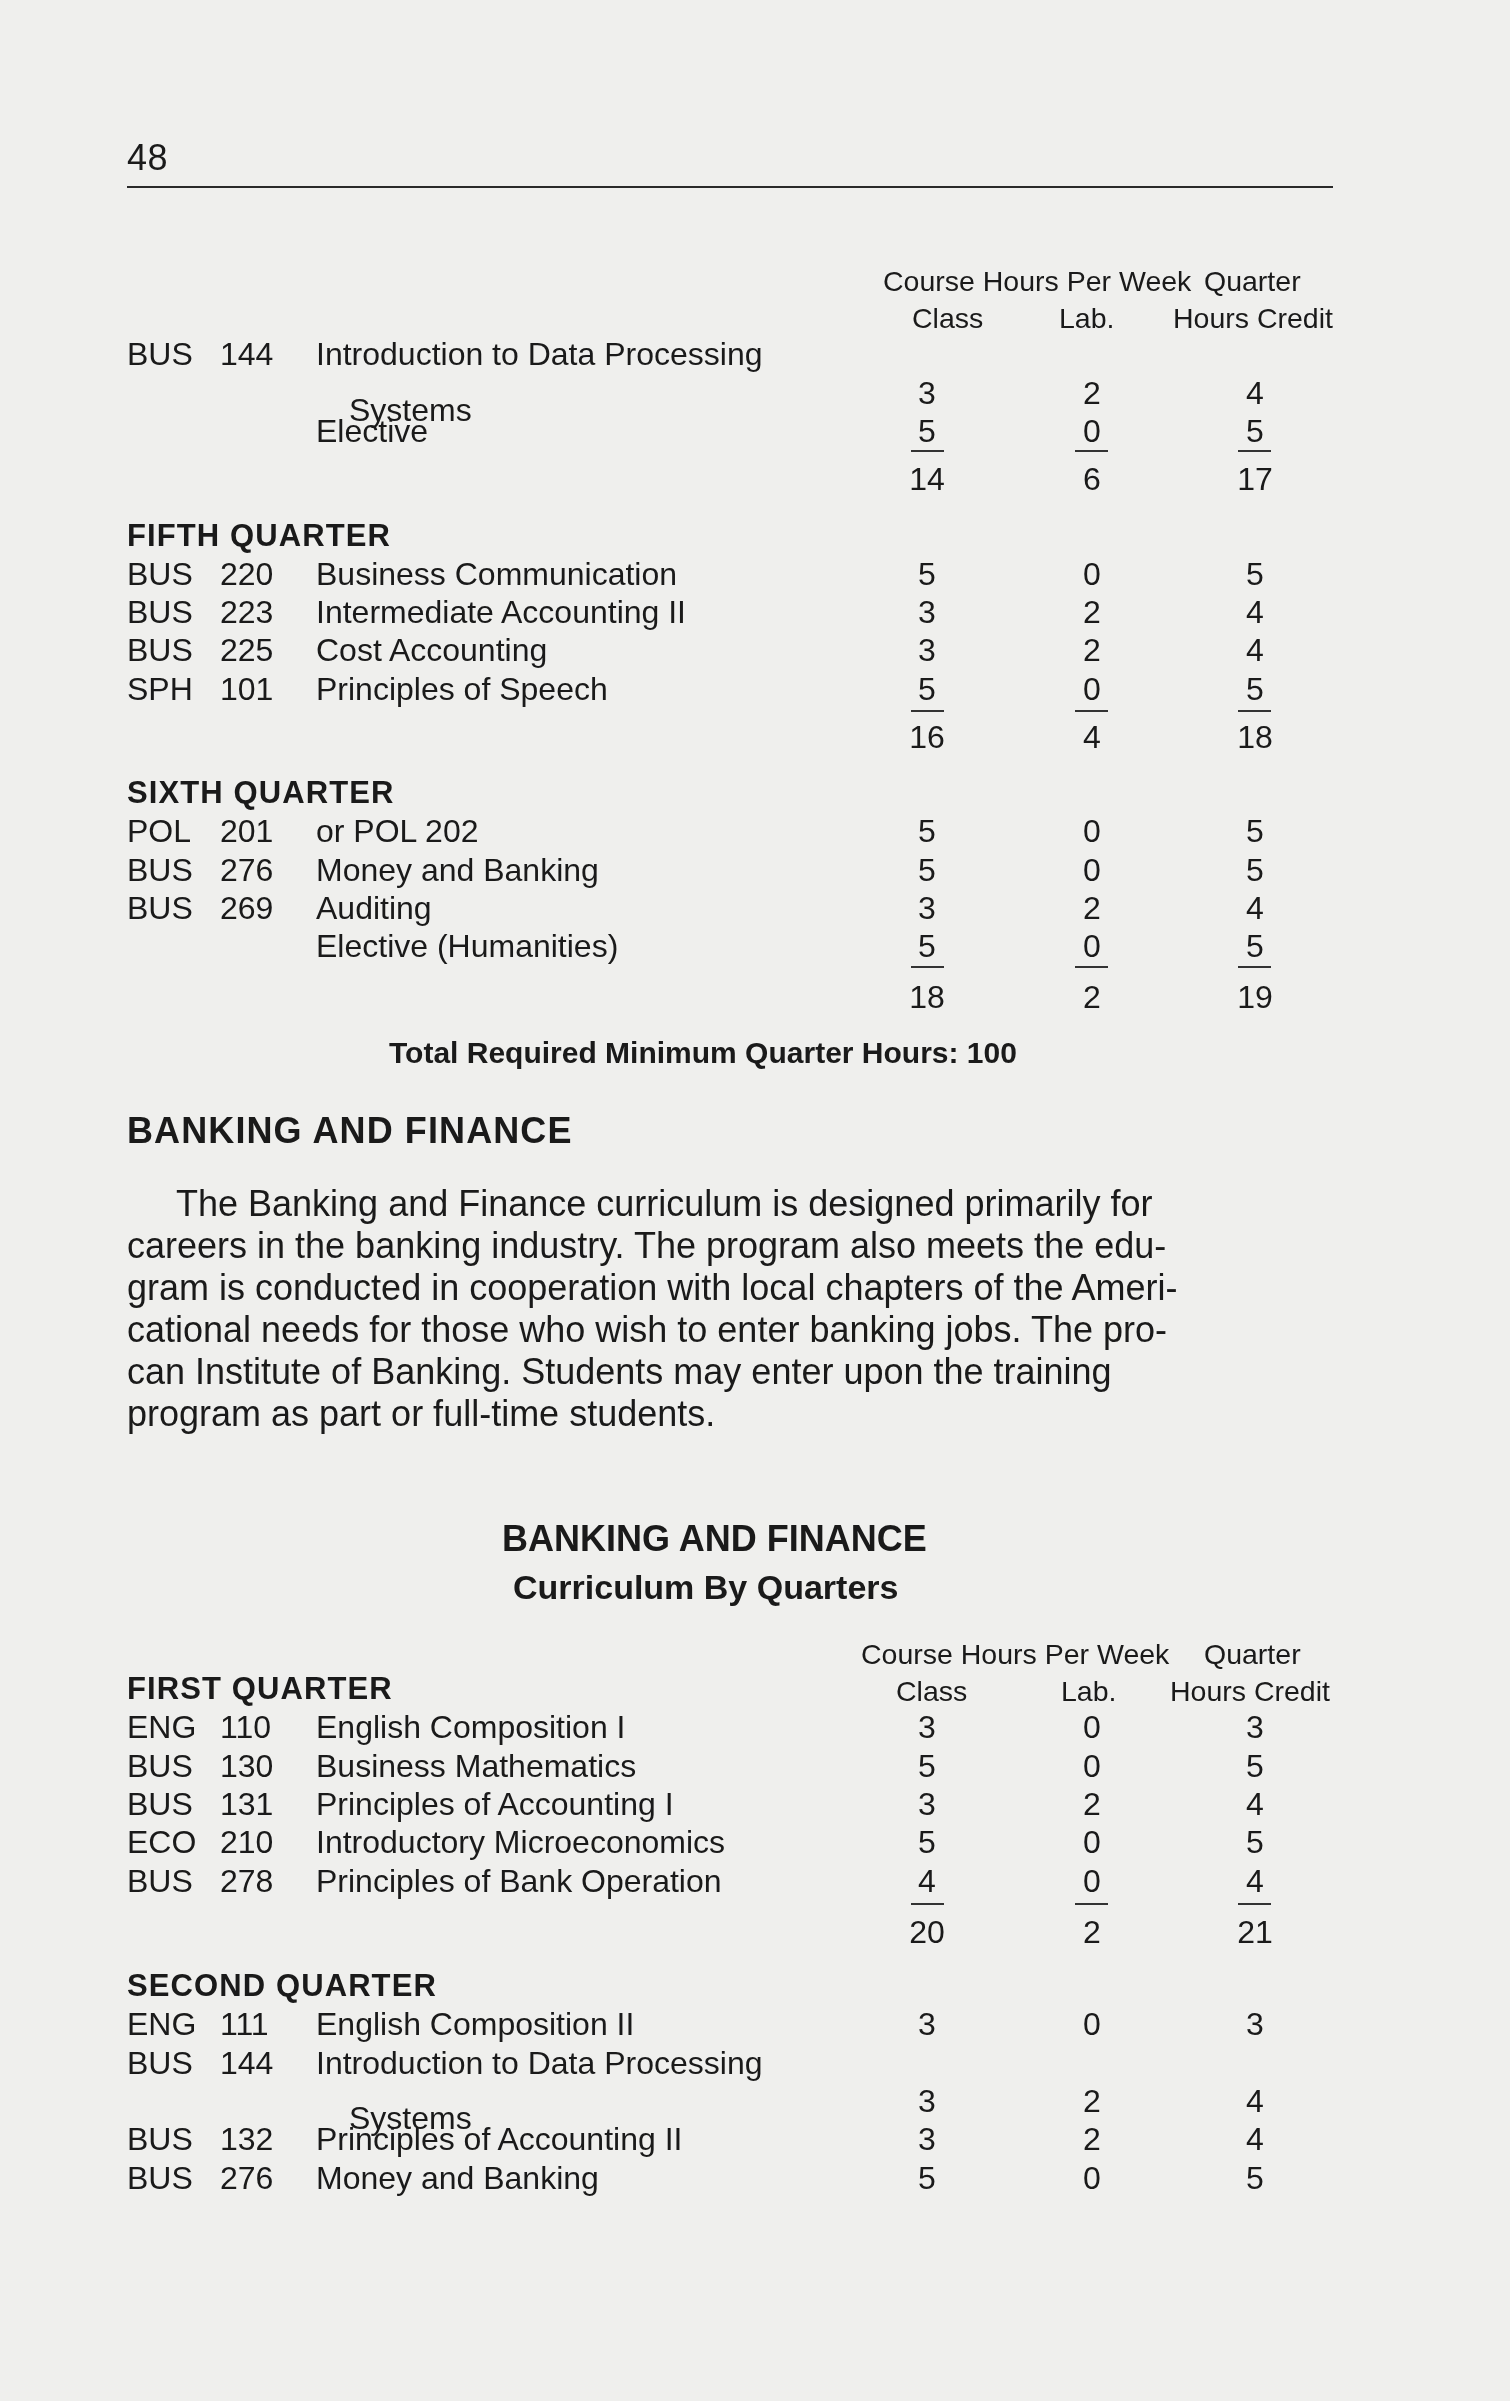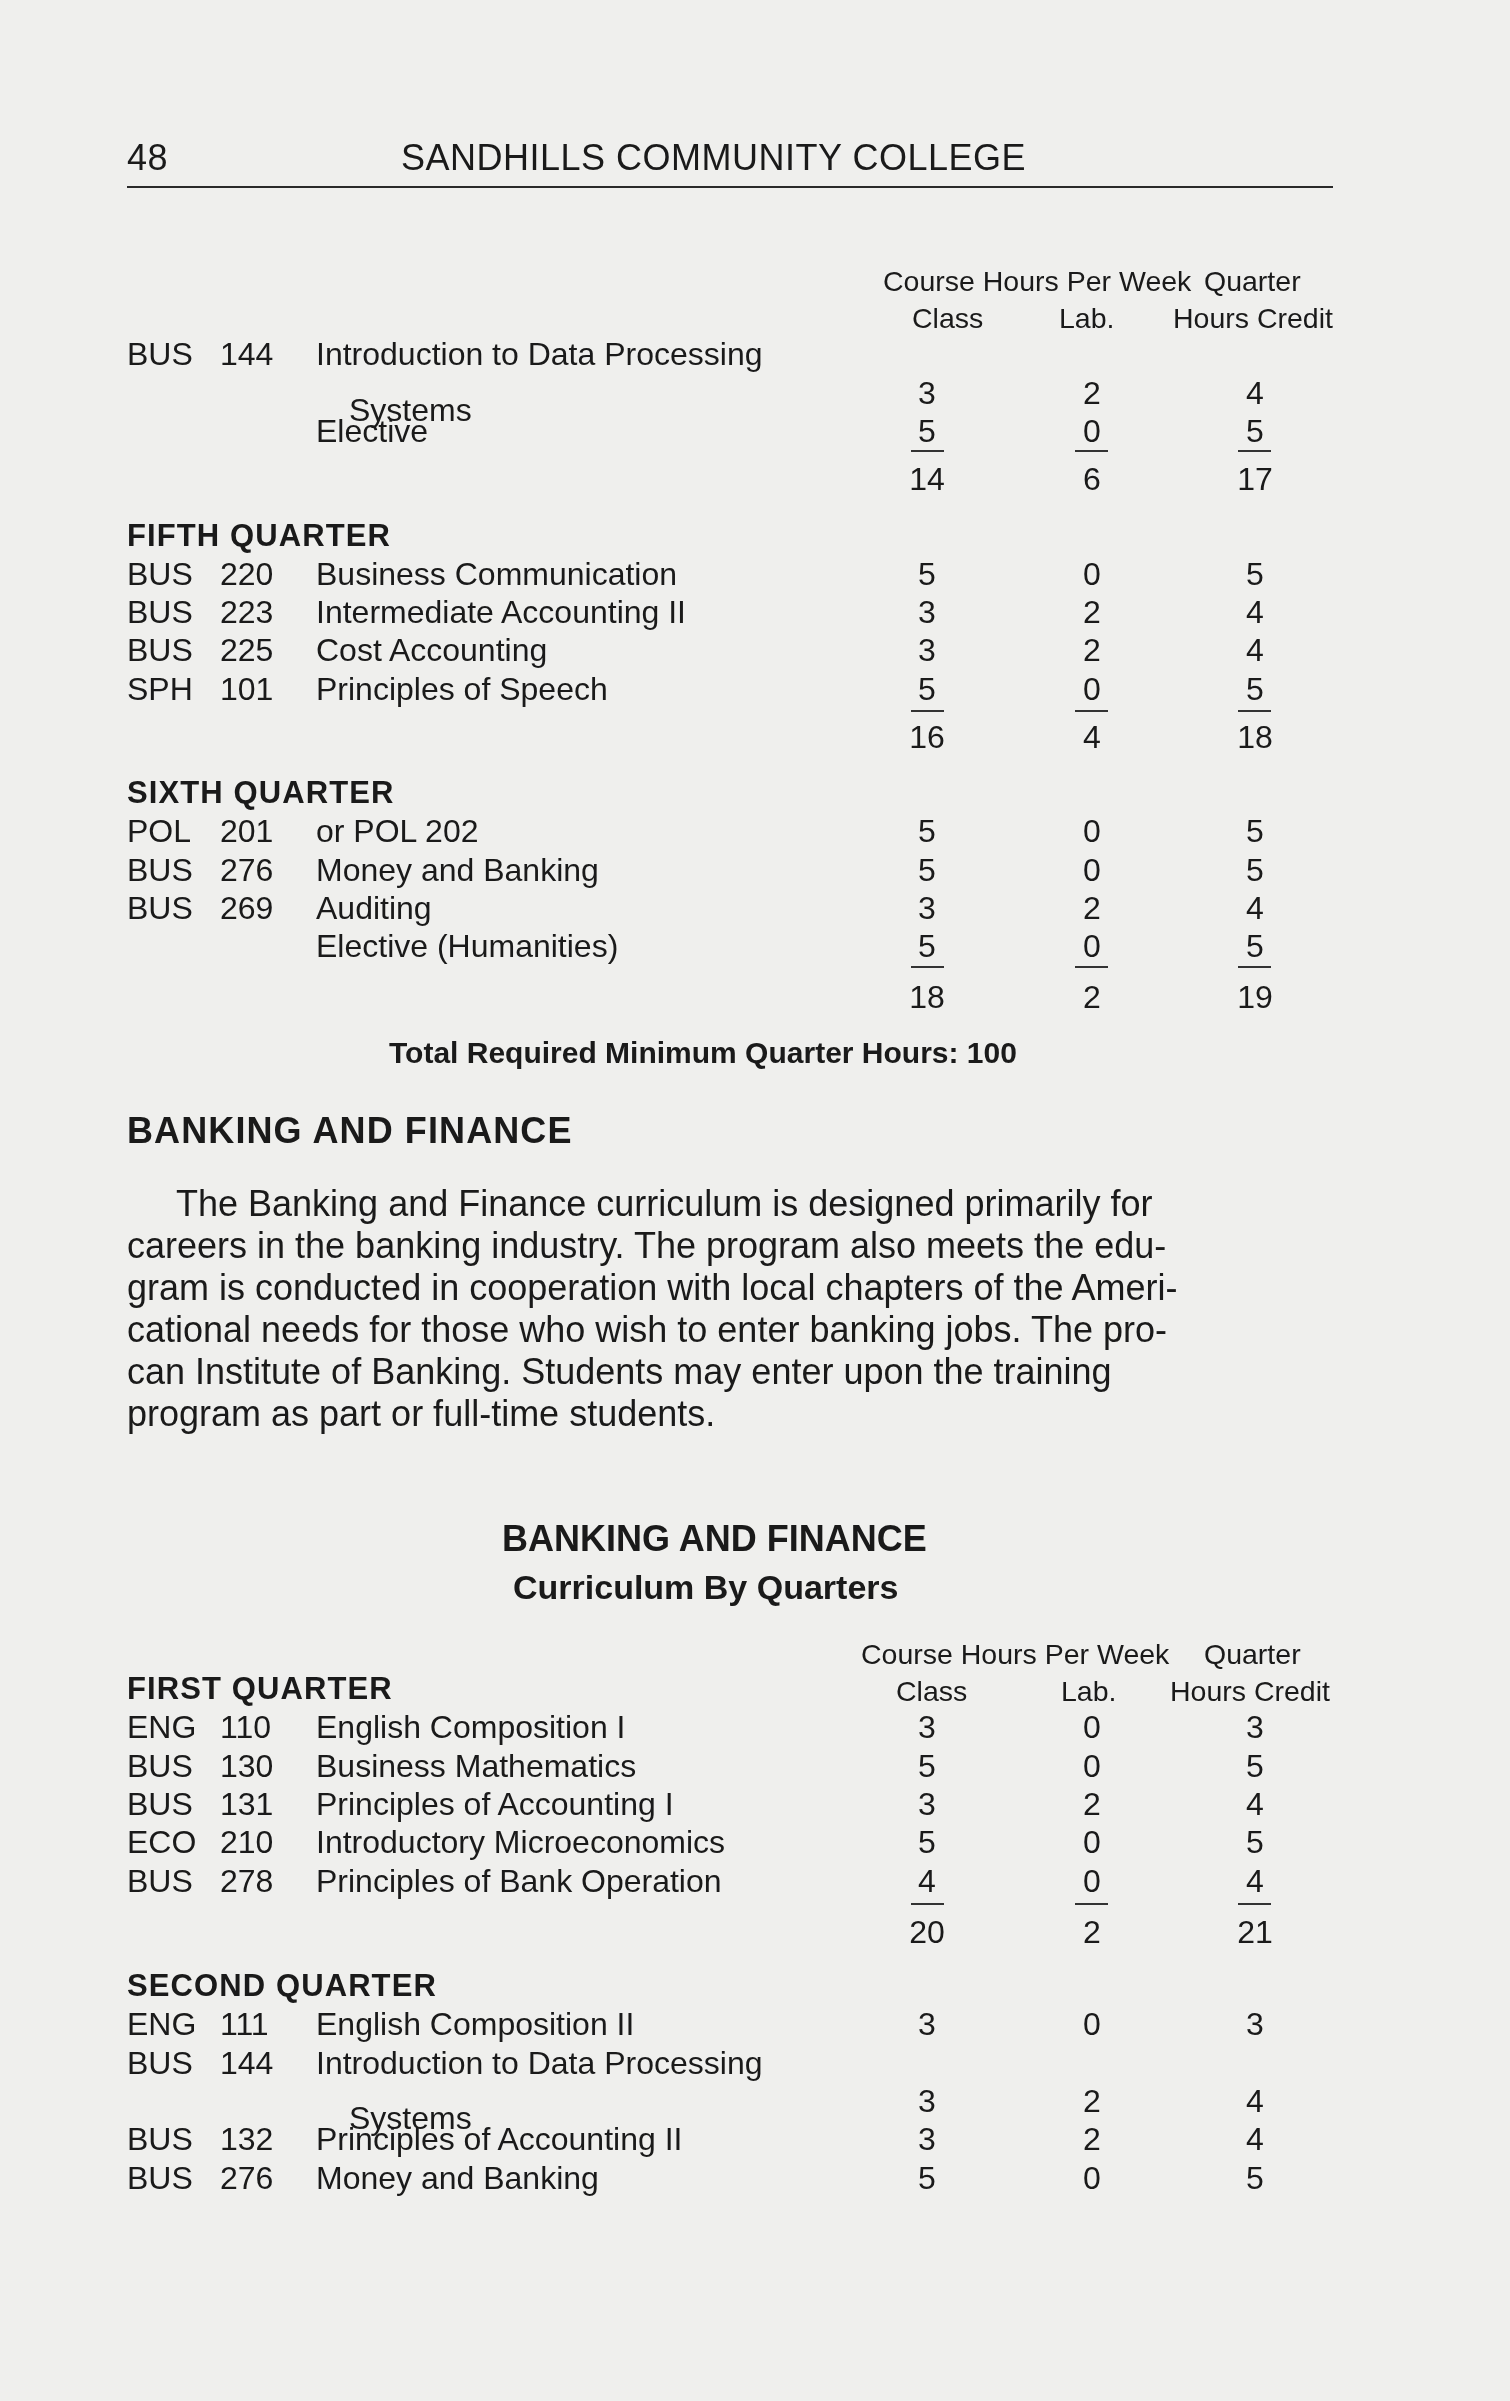--- a/index.html
+++ b/index.html
@@ -41,21 +41,20 @@
   .para span { display:block; }
   .para .indent { text-indent:49px; }
 </style>
 </head>
 <body>
 
 <div class="page">
 
   <div class="running-head">
     <span class="num">48</span>
-    <span class="title">SANDHILLS COMMUNITY COLLEGE</span>
   </div>
 
   <div class="colhead" style="top:263px;left:0;width:1206px;height:77px">
     <span class="l1" style="left:756px;top:0">Course Hours Per Week</span>
     <span class="l1" style="left:1077px;top:0">Quarter</span>
     <span class="l1" style="left:785px;top:37px">Class</span>
     <span class="l1" style="left:932px;top:37px">Lab.</span>
     <span class="l1" style="left:1046px;top:37px">Hours Credit</span>
   </div>
 

